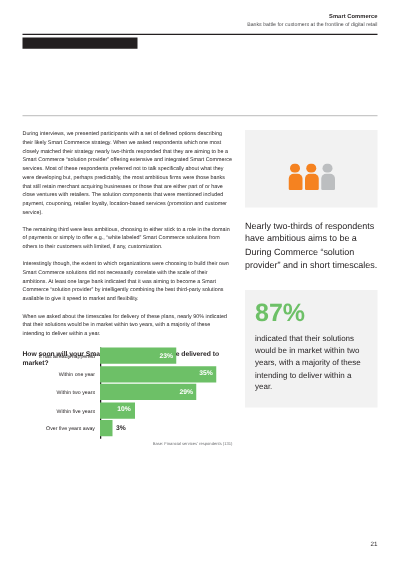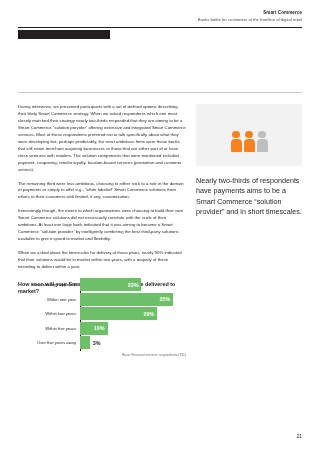--- a/index.html
+++ b/index.html
@@ -297,18 +297,22 @@
           <div class="head"></div>
           <div class="body"></div>
         </div>
         <div class="person grey">
           <div class="head"></div>
           <div class="body"></div>
         </div>
       </div>
     </div>
 
-    <div class="pull-quote">Nearly two-thirds of respondents have payments aims to be a Smart Commerce “solution provider” and in short timescales.</div>
-
+    <div class="pull-quote">Nearly two-thirds of respondents have ambitious aims to be a During Commerce “solution provider” and in short timescales.</div>
+
+    <div class="stat-panel">
+      <div class="stat-number">87%</div>
+      <div class="stat-text">indicated that their solutions would be in market within two years, with a majority of these intending to deliver within a year.</div>
+    </div>
   </div>
 
   <div class="page-number">21</div>
 </div>
 
 </body></html>

